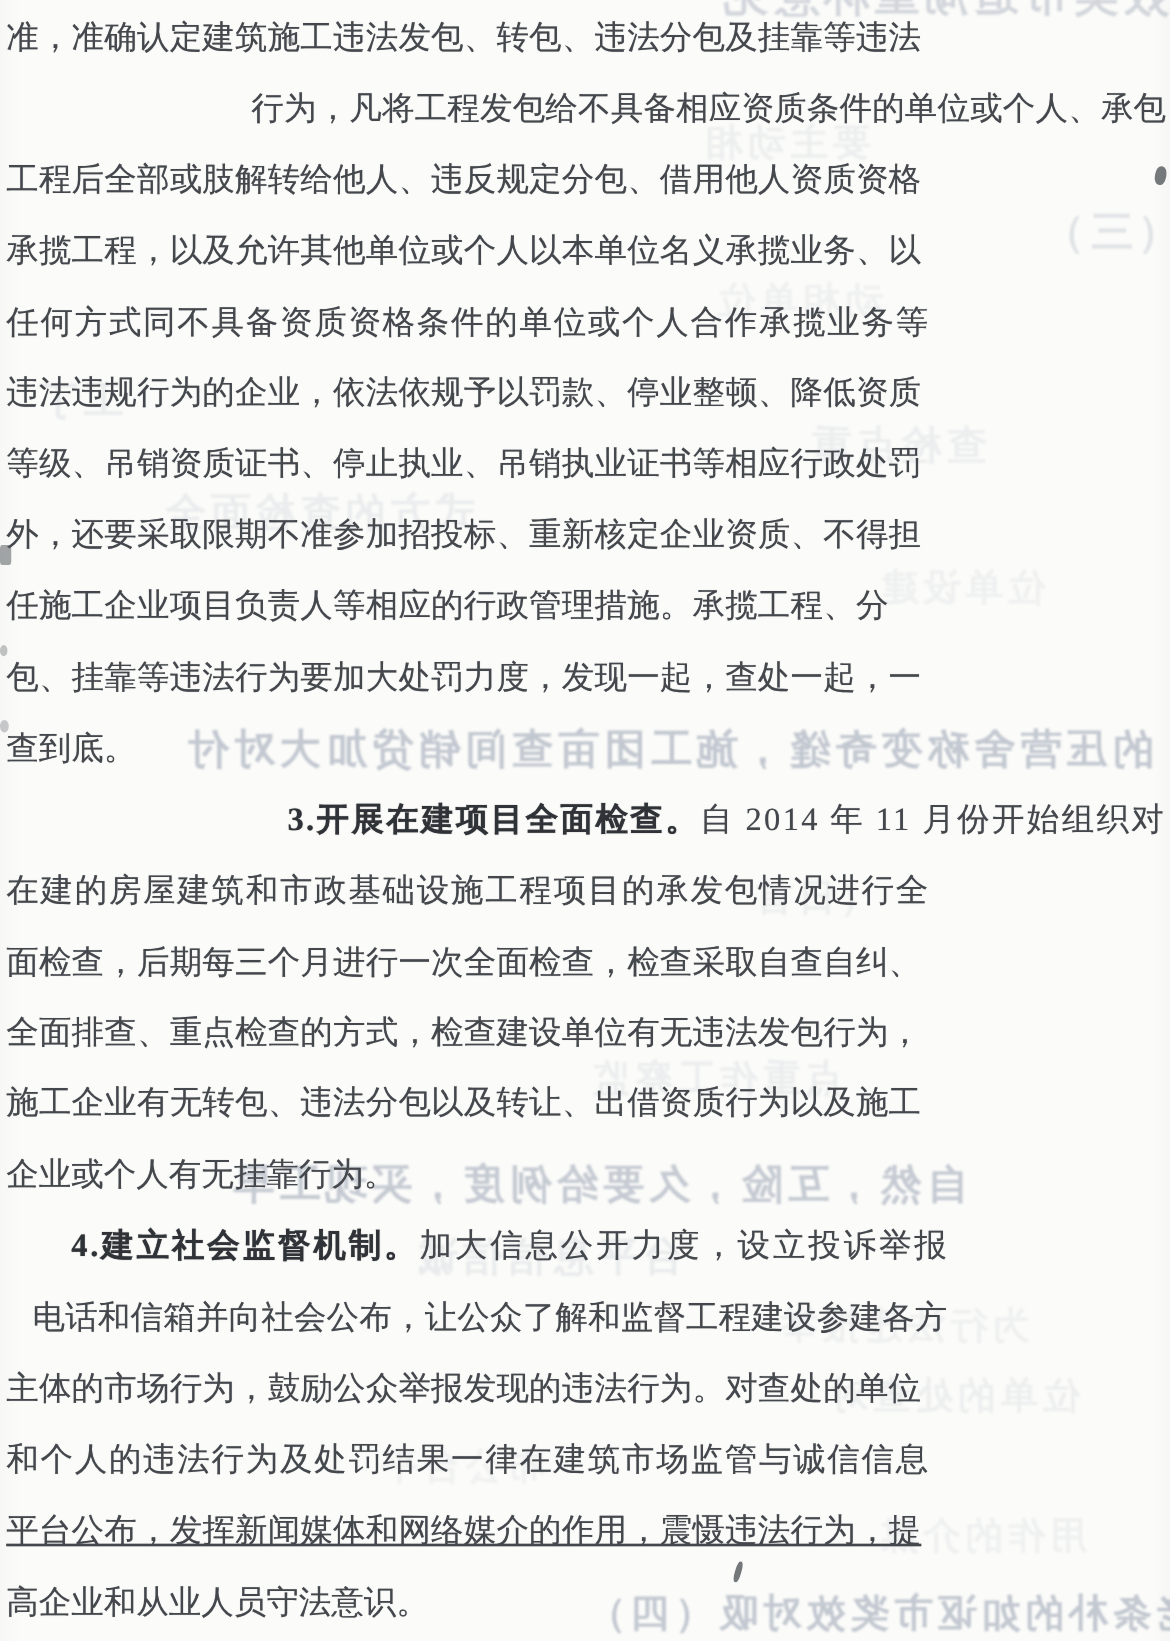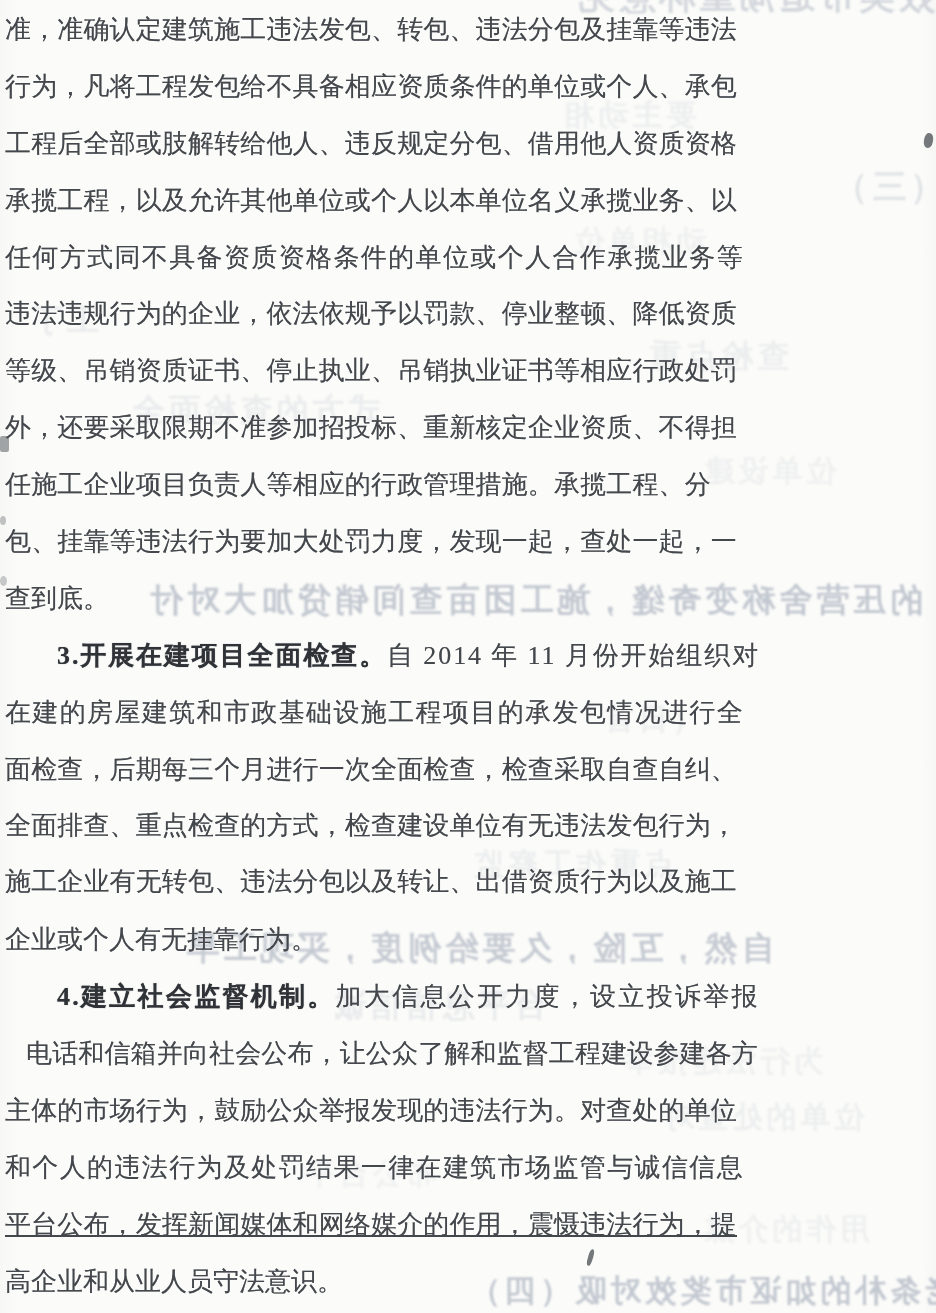--- a/index.html
+++ b/index.html
@@ -80,31 +80,31 @@
       <div class="bleed" style="left: 182px; top: 928px; font-size: 33px; opacity: 0.4;">自然，互险，久要给例度，买现工早</div>
       <div class="bleed" style="left: 330px; top: 985px; font-size: 32px; opacity: 0.13;">台平息信信诚</div>
       <div class="bleed" style="left: 620px; top: 1042px; font-size: 30px; opacity: 0.09;">为行法违报举</div>
       <div class="bleed" style="left: 660px; top: 1098px; font-size: 30px; opacity: 0.1;">位单的处查对</div>
       <div class="bleed" style="left: 300px; top: 1155px; font-size: 30px; opacity: 0.08;">布公台平</div>
       <div class="bleed" style="left: 700px; top: 1210px; font-size: 30px; opacity: 0.09;">用作的介媒</div>
       <div class="bleed" style="left: 466px; top: 1272px; font-size: 31px; opacity: 0.42;">员老条朴的如讴市奖效对吸（四）</div>
     </div>
   <div class="text-layer">
       <div class="line" style="letter-spacing: 0.142857px;"><span><span>准，准确认定建筑施工违法发包、转包、违法分包及挂靠等违法</span></span></div>
-      <div class="line" style="letter-spacing: 0.142857px;"><span><span>行为，凡将工程发包给不具备相应资质条件的单位或个人、承包</span></span></div>
+      <div class="line" style="letter-spacing: 0.142857px; text-align: right;"><span><span>行为，凡将工程发包给不具备相应资质条件的单位或个人、承包</span></span></div>
       <div class="line" style="letter-spacing: 0.142857px;"><span><span>工程后全部或肢解转给他人、违反规定分包、借用他人资质资格</span></span></div>
       <div class="line" style="letter-spacing: 0.142857px;"><span><span>承揽工程，以及允许其他单位或个人以本单位名义承揽业务、以</span></span></div>
       <div class="line" style="letter-spacing: 1.37037px;"><span><span>任何方式同不具备资质资格条件的单位或个人合作承揽业务等</span></span></div>
       <div class="line" style="letter-spacing: 0.142857px;"><span><span>违法违规行为的企业，依法依规予以罚款、停业整顿、降低资质</span></span></div>
       <div class="line" style="letter-spacing: 0.142857px;"><span><span>等级、吊销资质证书、停止执业、吊销执业证书等相应行政处罚</span></span></div>
       <div class="line" style="letter-spacing: 0.142857px;"><span><span>外，还要采取限期不准参加招投标、重新核定企业资质、不得担</span></span></div>
       <div class="line" style="letter-spacing: 0.142857px;"><span><span>任施工企业项目负责人等相应的行政管理措施。承揽工程、分</span></span></div>
       <div class="line" style="letter-spacing: 0.142857px;"><span><span>包、挂靠等违法行为要加大处罚力度，发现一起，查处一起，一</span></span></div>
       <div class="line"><span><span>查到底。</span></span></div>
-      <div class="line indent" style="letter-spacing: 1.88965px;"><span><span class="bold">3.开展在建项目全面检查。</span><span>自 2014 年 11 月份开始组织对</span></span></div>
+      <div class="line indent" style="letter-spacing: 1.88965px; text-align: right;"><span><span class="bold">3.开展在建项目全面检查。</span><span>自 2014 年 11 月份开始组织对</span></span></div>
       <div class="line" style="letter-spacing: 1.37037px;"><span><span>在建的房屋建筑和市政基础设施工程项目的承发包情况进行全</span></span></div>
       <div class="line" style="letter-spacing: 0.142857px;"><span><span>面检查，后期每三个月进行一次全面检查，检查采取自查自纠、</span></span></div>
       <div class="line" style="letter-spacing: 0.142857px;"><span><span>全面排查、重点检查的方式，检查建设单位有无违法发包行为，</span></span></div>
       <div class="line" style="letter-spacing: 0.142857px; font-family: Liberation Mono, monospace;"><span><span>施工企业有无转包、违法分包以及转让、出借资质行为以及施工</span></span></div>
       <div class="line"><span><span>企业或个人有无挂靠行为。</span></span></div>
       <div class="line indent" style="letter-spacing: 2.27885px;"><span><span class="bold">4.建立社会监督机制。</span><span>加大信息公开力度，设立投诉举报</span></span></div>
       <div class="line" style="letter-spacing: 0.142857px; margin-left: 21px;"><span><span>电话和信箱并向社会公布，让公众了解和监督工程建设参建各方</span></span></div>
       <div class="line" style="letter-spacing: 0.142857px;"><span><span>主体的市场行为，鼓励公众举报发现的违法行为。对查处的单位</span></span></div>
       <div class="line" style="letter-spacing: 1.37037px;"><span><span>和个人的违法行为及处罚结果一律在建筑市场监管与诚信信息</span></span></div>
       <div class="line" style="letter-spacing: 0.142857px; text-decoration: underline;"><span><span>平台公布，发挥新闻媒体和网络媒介的作用，震慑违法行为，提</span></span></div>

